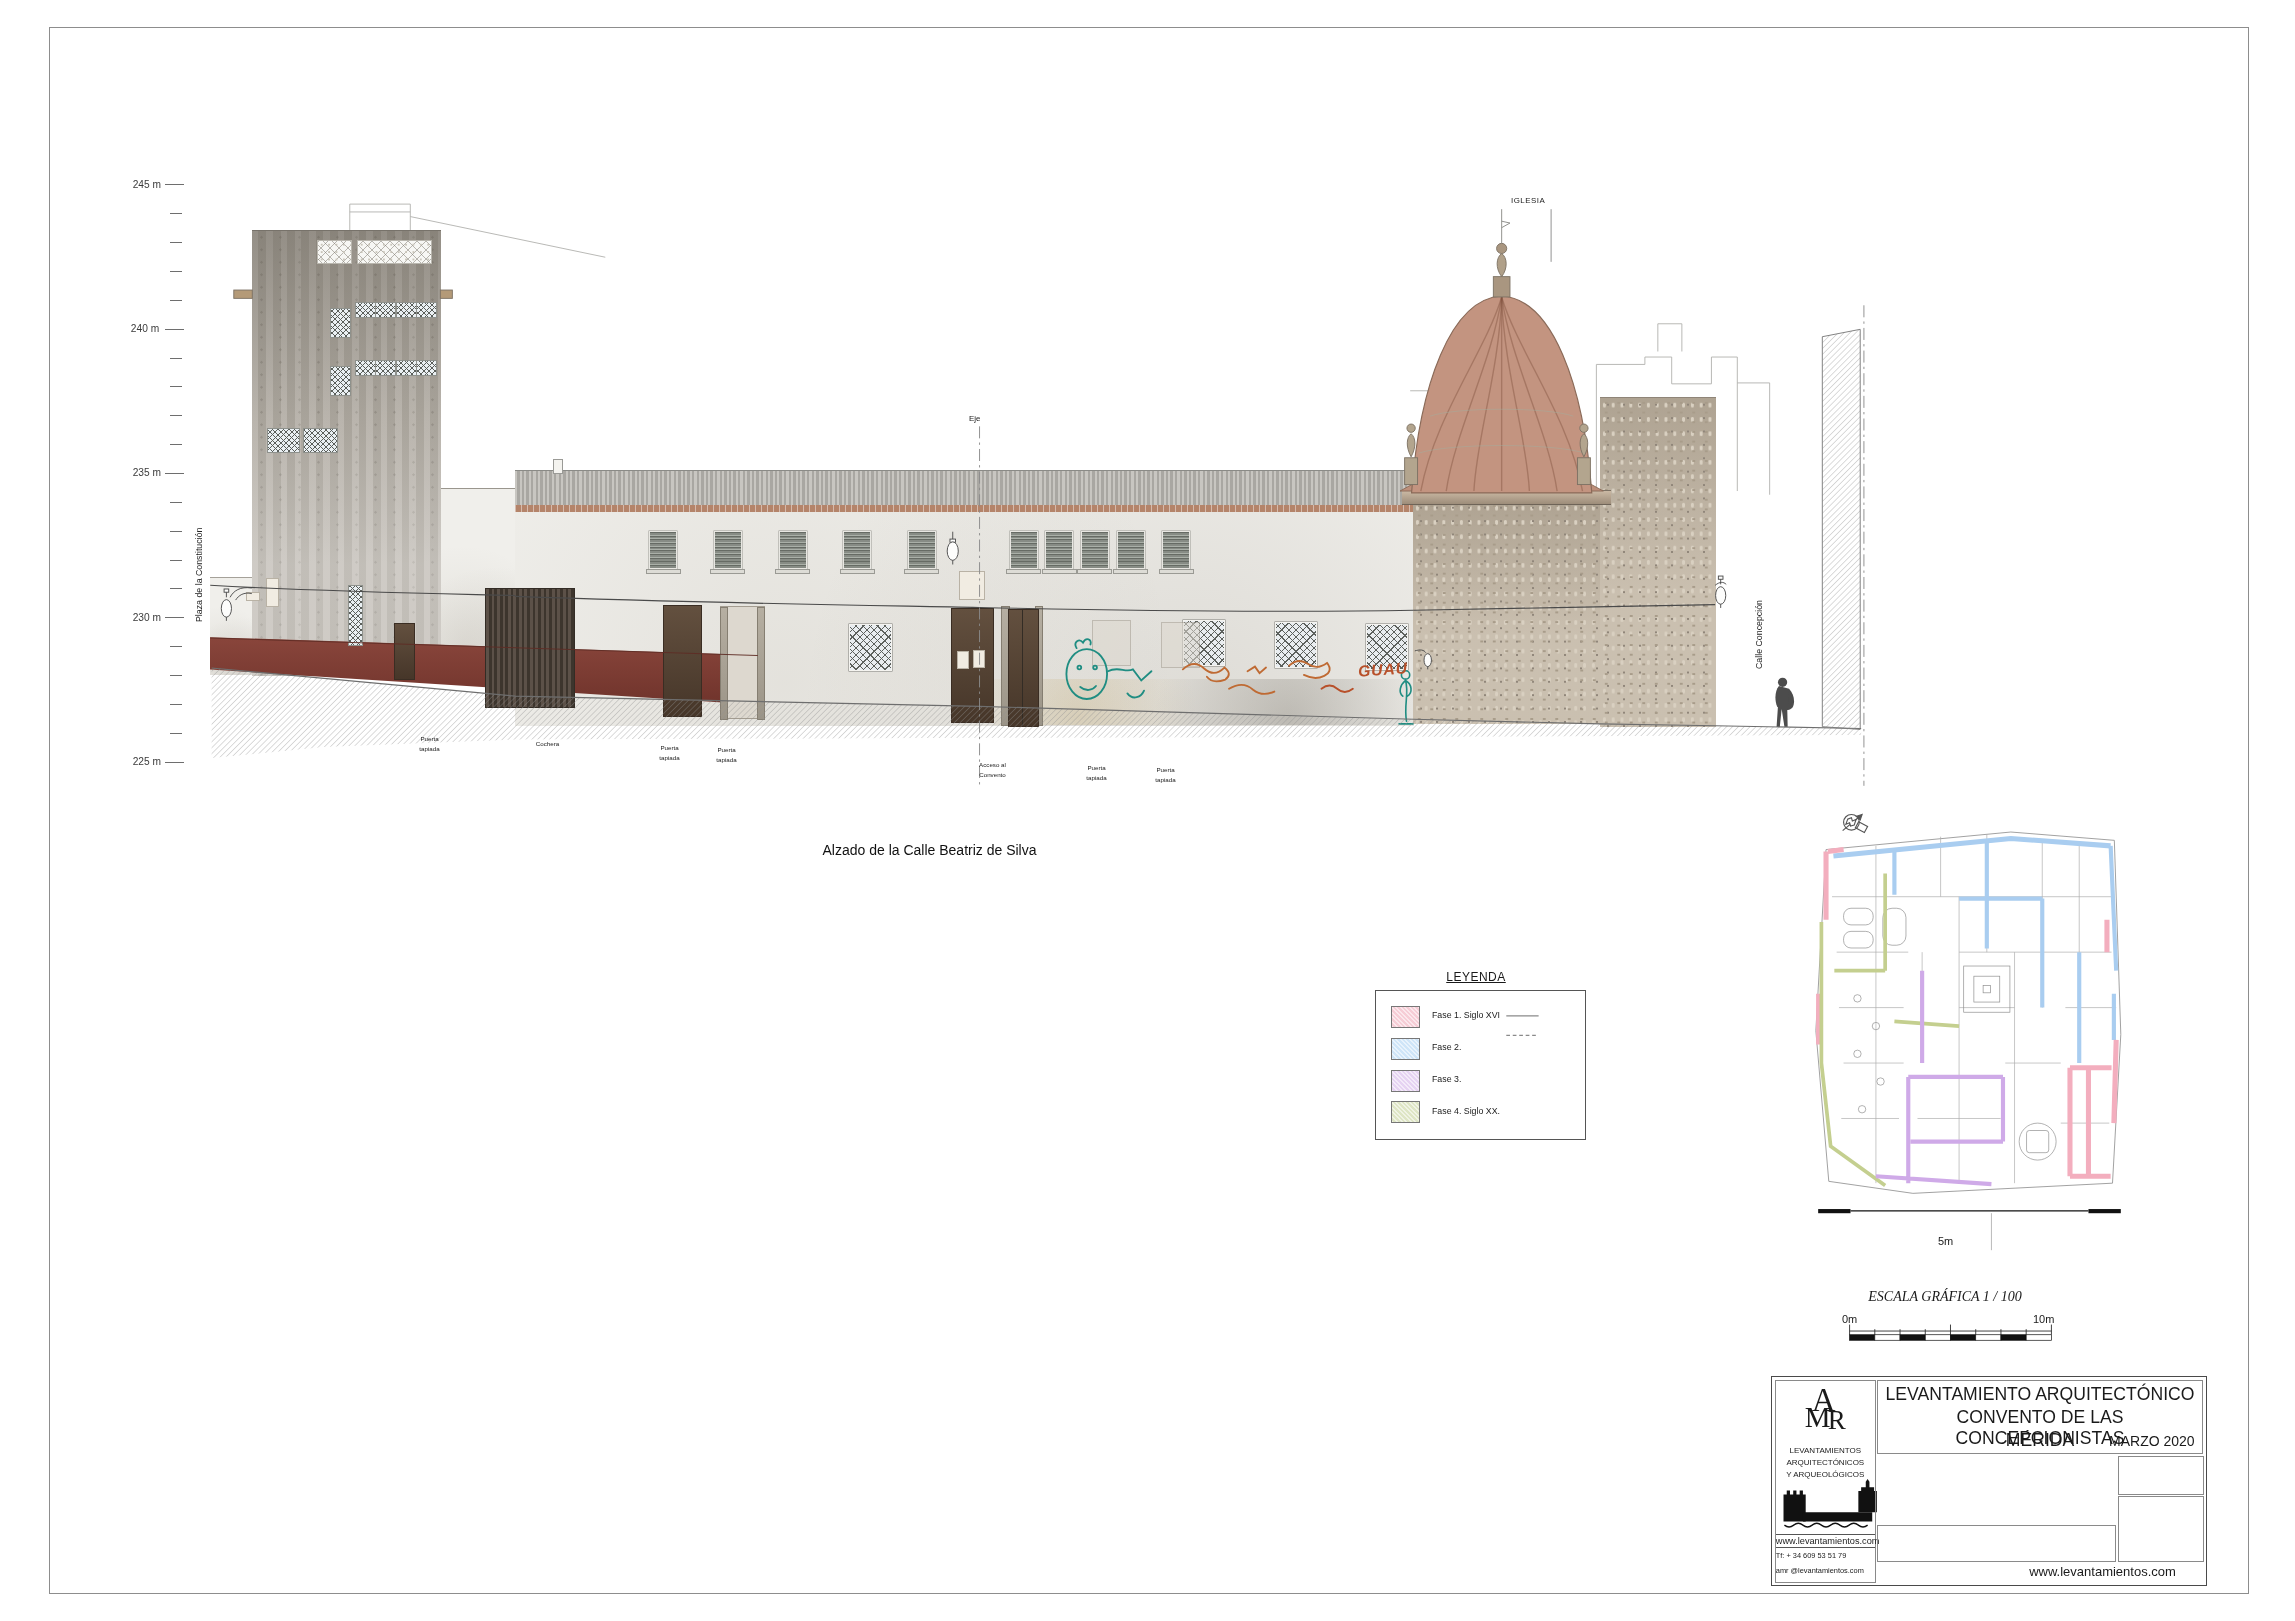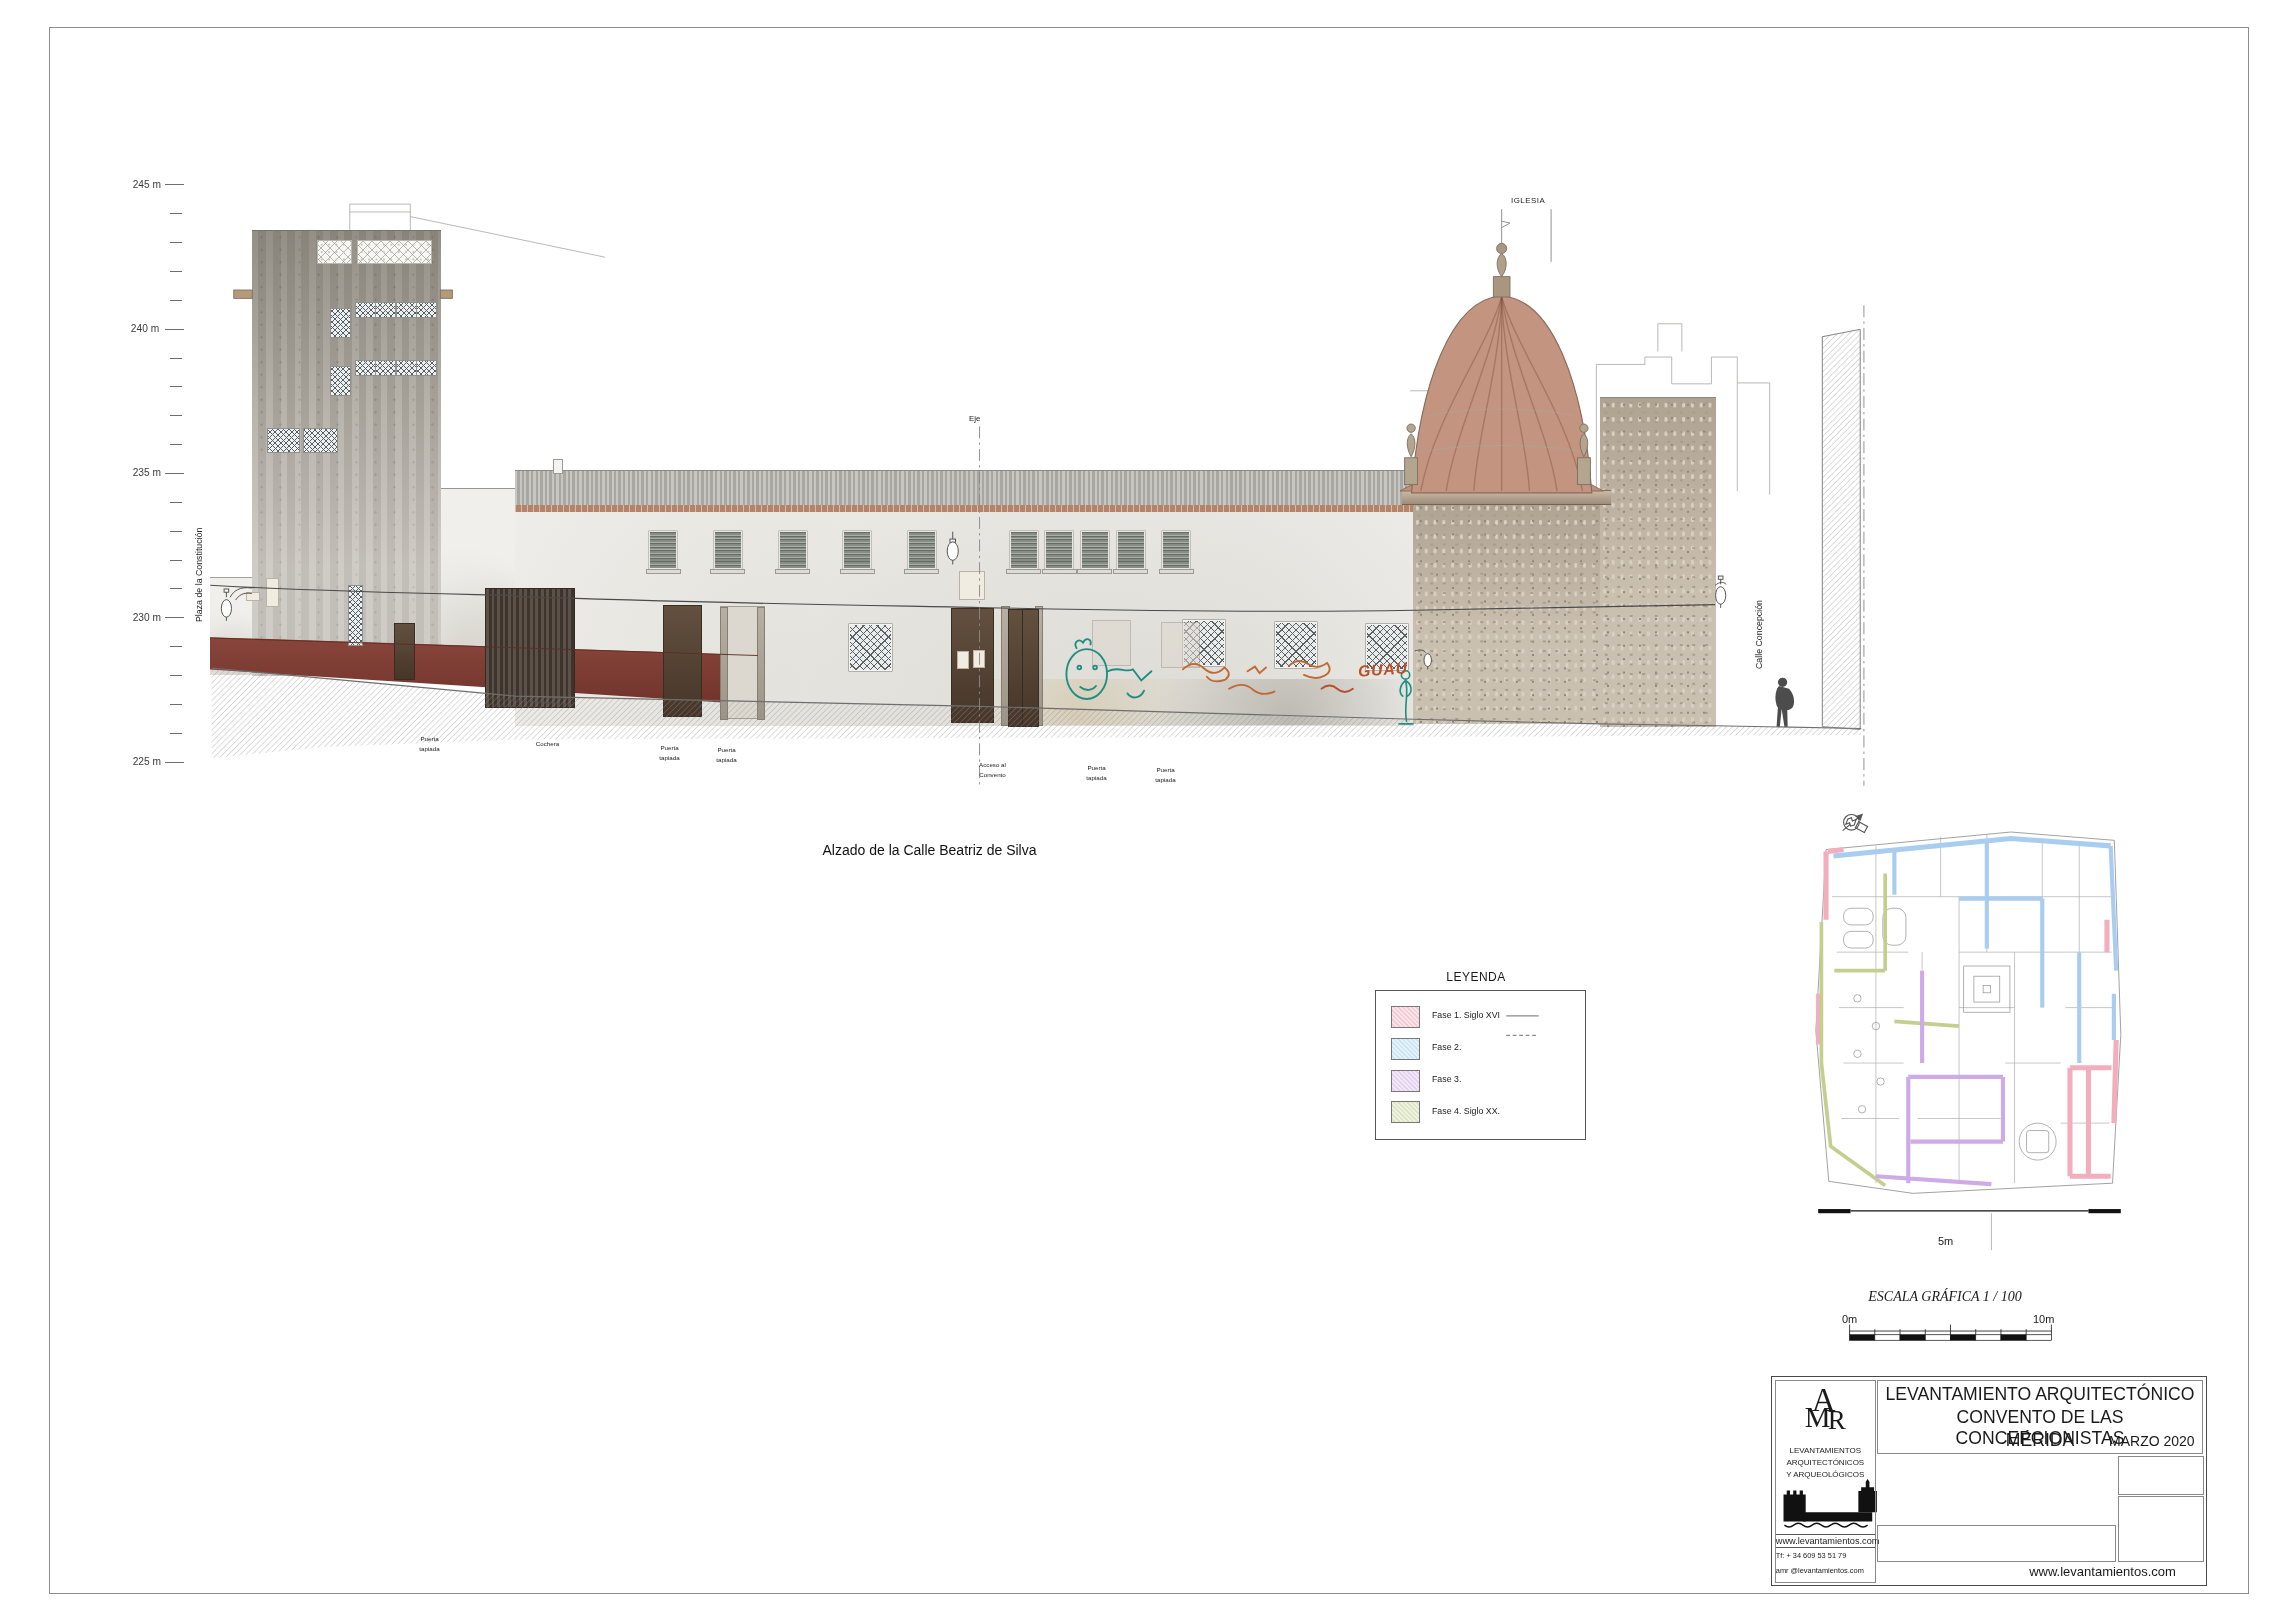--- a/index.html
+++ b/index.html
@@ -50,21 +50,21 @@
   .jamb{background:linear-gradient(180deg,#b6afa2,#9b9487);border:0.5px solid #857e71;}
   .poster{background:#f1ece2;border:0.5px solid #b9b2a5;}
   
   .lvl-label{font-size:10.2px;color:#3a3a3a;text-align:right;width:32px;}
   .facade-label{font-size:6.2px;color:#222;text-align:center;line-height:9.7px;white-space:pre-line;}
   #caption{left:800px;top:842px;width:259px;text-align:center;font-size:14px;color:#111;}
   #iglesia{left:1511px;top:196px;font-size:7.9px;letter-spacing:0.5px;}
   #eje{left:969px;top:414px;font-size:7.9px;}
   .street{font-size:8.8px;color:#222;transform:rotate(-90deg);transform-origin:left top;white-space:nowrap;}
   
-  #legend-title{left:1416px;top:970px;width:120px;text-align:center;font-size:12px;letter-spacing:0.5px;}
+  #legend-title{left:1416px;top:970px;width:120px;text-align:center;font-size:12px;letter-spacing:0.5px;text-decoration:underline;}
   #legend-box{left:1375px;top:990px;width:209px;height:148px;border:0.9px solid #555;}
   .lg-swatch{left:15px;width:27px;height:20.3px;border:0.5px solid #777;}
   .lg-label{left:56px;font-size:8.8px;}
   
   #escala-title{left:1862px;top:1289px;width:166px;text-align:center;font-family:"Liberation Serif",serif;font-style:italic;font-size:14px;}
   .sb-label{font-size:11px;}
   
   .tb-cell{border:0.9px solid #4a4a4a;}
   .tb-inner{border:0.5px solid #8a8a8a;}
   #tb-title-l1,#tb-title-l2{font-size:17.6px;text-align:center;}

